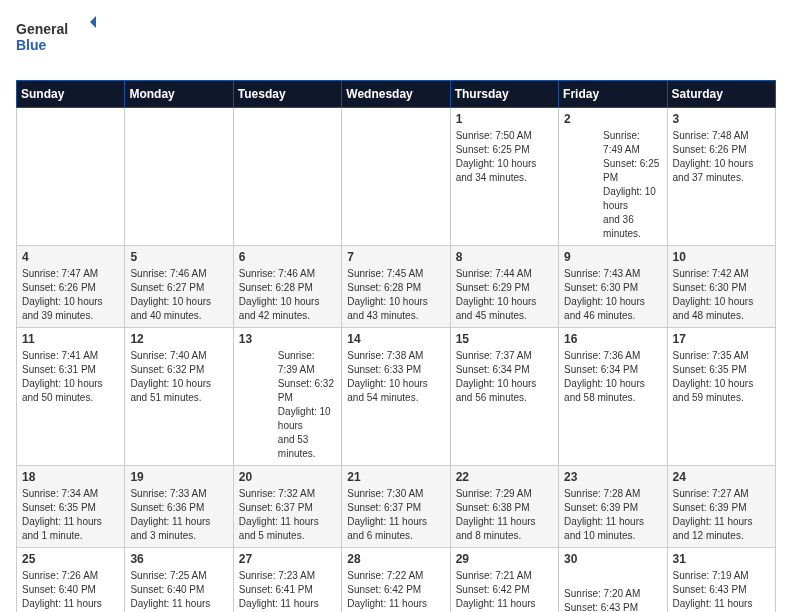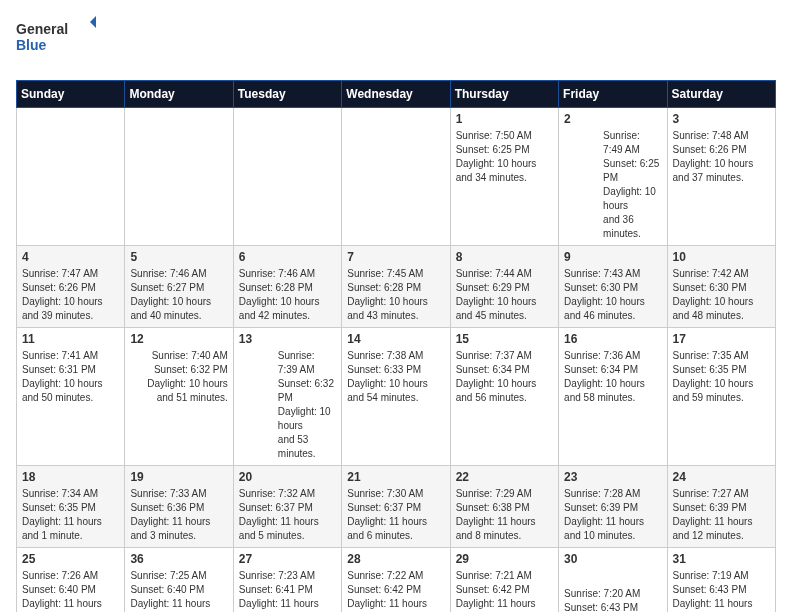--- a/index.html
+++ b/index.html
@@ -185,21 +185,21 @@
       <tr>
         <td>
           <span class="day-number">11</span>
           <div class="day-info" style="white-space: pre-line;">Sunrise: 7:41 AM
 Sunset: 6:31 PM
 Daylight: 10 hours
 and 50 minutes.</div>
         </td>
         <td>
           <span class="day-number">12</span>
-          <div class="day-info" style="white-space: pre-line; text-align: right;">Sunrise: 7:40 AM
+          <div class="day-info" style="white-space: pre-line;">Sunrise: 7:40 AM
 Sunset: 6:32 PM
 Daylight: 10 hours
 and 51 minutes.</div>
         </td>
         <td>
           <span class="day-number">13</span>
           <div class="day-info" style="white-space: pre-line; margin-left: 39px;">Sunrise: 7:39 AM
 Sunset: 6:32 PM
 Daylight: 10 hours
 and 53 minutes.</div>

